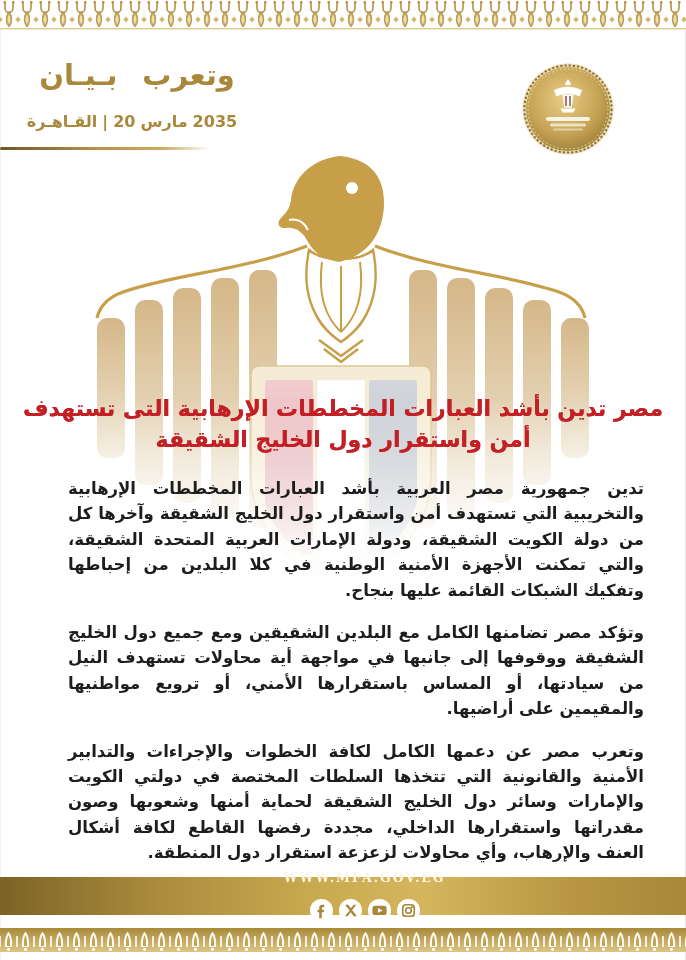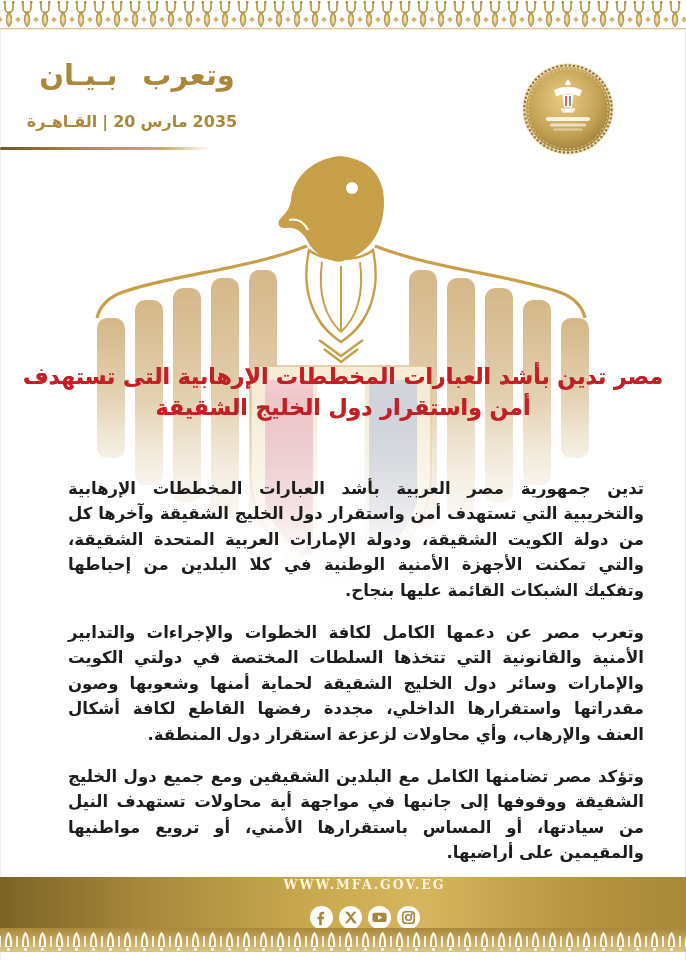--- a/index.html
+++ b/index.html
@@ -26,35 +26,35 @@
   .hdr-rule{
     position:absolute; left:0; top:147px; width:210px; height:3px;
     background:linear-gradient(90deg,#6f5724,#b2914a 45%,#c9ad62 78%,rgba(201,173,98,0));
     border-radius:2px;
   }
   .seal { position:absolute; left:522px; top:63px; width:92px; height:92px; }
   
   .emblem { position:absolute; left:93px; top:150px; width:500px; height:440px; pointer-events:none; }
   
   .headline{
-    position:absolute; left:20px; top:361px; width:646px;
+    position:absolute; left:20px; top:393px; width:646px;
     direction:rtl; text-align:center; color:#c32026;
     font-weight:bold; font-size:22px; line-height:31px;
     text-shadow:0 0 0 #c32026;
   }
   
   .body-text{
     position:absolute; left:42px; top:476px; width:602px;
     direction:rtl; text-align:justify; color:#1d1d1d;
     font-weight:bold; font-size:16.5px; line-height:25.4px;
   }
   .body-text p{ margin-bottom:17px;margin-left:26px; }
   
   .footer-band{
-    position:absolute; left:0; top:877px; width:686px; height:51px;
+    position:absolute; left:0; top:877px; width:686px; height:38px;
     background:linear-gradient(90deg,#7c6326 0%, #a98a3c 22%, #c9a94f 45%, #d5b65e 62%, #b69440 85%, #a8893a 100%);
     display:flex; flex-direction:column; align-items:center; justify-content:center; gap:14px;padding-left:43px;
   }
   .footer-url{
     font-family:"DejaVu Serif","Liberation Serif",serif;
     color:#fdf6e1; font-size:12.5px; letter-spacing:2px; font-weight:bold;
   }
   .social-row{ display:flex; direction:ltr; gap:6px; }
   .social-row .icon{ width:23px; height:23px; display:block; cursor:pointer; }
 </style>
@@ -182,22 +182,22 @@
     <rect x="0" y="250" width="500" height="190" fill="url(#fadeG)"></rect>
   </svg>
 
   <div class="headline">
     <div>مصر تدين بأشد العبارات المخططات الإرهابية التى تستهدف</div>
     <div>أمن واستقرار دول الخليج الشقيقة</div>
   </div>
 
   <div class="body-text">
     <p>تدين جمهورية مصر العربية بأشد العبارات المخططات الإرهابية والتخريبية التي تستهدف أمن واستقرار دول الخليج الشقيقة وآخرها كل من دولة الكويت الشقيقة، ودولة الإمارات العربية المتحدة الشقيقة، والتي تمكنت الأجهزة الأمنية الوطنية في كلا البلدين من إحباطها وتفكيك الشبكات القائمة عليها بنجاح.</p>
+    <p>وتؤكد مصر تضامنها الكامل مع البلدين الشقيقين ومع جميع دول الخليج الشقيقة ووقوفها إلى جانبها في مواجهة أية محاولات تستهدف النيل من سيادتها، أو المساس باستقرارها الأمني، أو ترويع مواطنيها والمقيمين على أراضيها.</p>
     <p>وتعرب مصر عن دعمها الكامل لكافة الخطوات والإجراءات والتدابير الأمنية والقانونية التي تتخذها السلطات المختصة في دولتي الكويت والإمارات وسائر دول الخليج الشقيقة لحماية أمنها وشعوبها وصون مقدراتها واستقرارها الداخلي، مجددة رفضها القاطع لكافة أشكال العنف والإرهاب، وأي محاولات لزعزعة استقرار دول المنطقة.</p>
-    <p>وتؤكد مصر تضامنها الكامل مع البلدين الشقيقين ومع جميع دول الخليج الشقيقة ووقوفها إلى جانبها في مواجهة أية محاولات تستهدف النيل من سيادتها، أو المساس باستقرارها الأمني، أو ترويع مواطنيها والمقيمين على أراضيها.</p>
   </div>
 
   <div class="footer-band">
     <div class="footer-url">WWW.MFA.GOV.EG</div>
     <div class="social-row">
       <svg class="icon" viewBox="0 0 24 24">
         <circle cx="12" cy="12" r="12" fill="#ffffff"></circle>
         <path d="M14.8 6h-1.9c-2 0-3.3 1.3-3.3 3.3v1.9H7.8v2.6h1.8V20h2.7v-6.2h2.1l.4-2.6h-2.5V9.6c0-.7.4-1 1.1-1h1.4z" fill="#a8873a"></path>
       </svg>
       <svg class="icon" viewBox="0 0 24 24">

